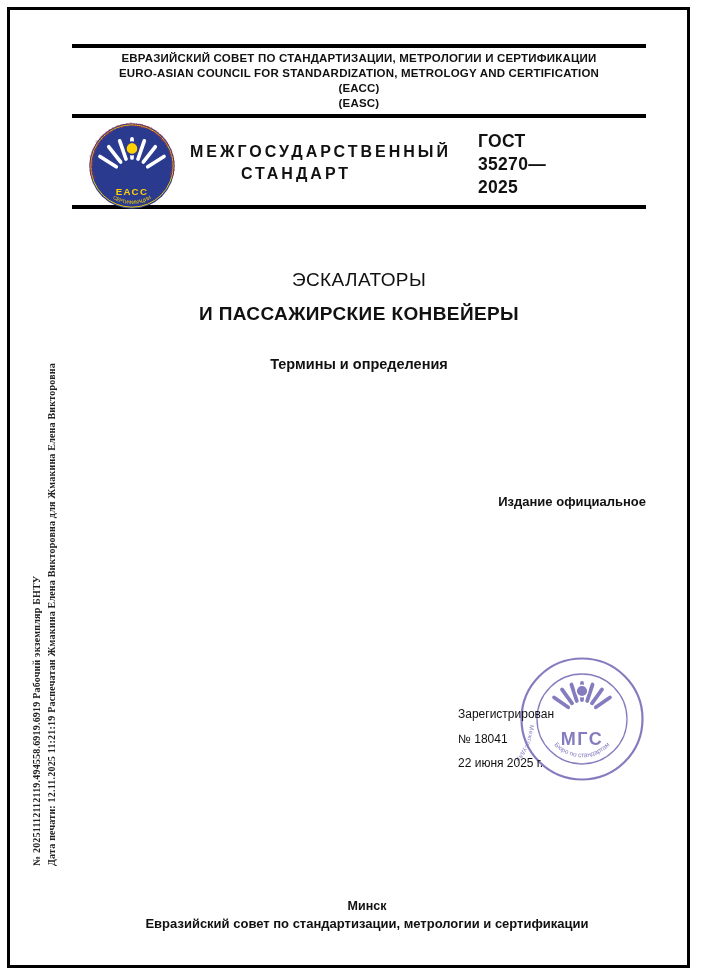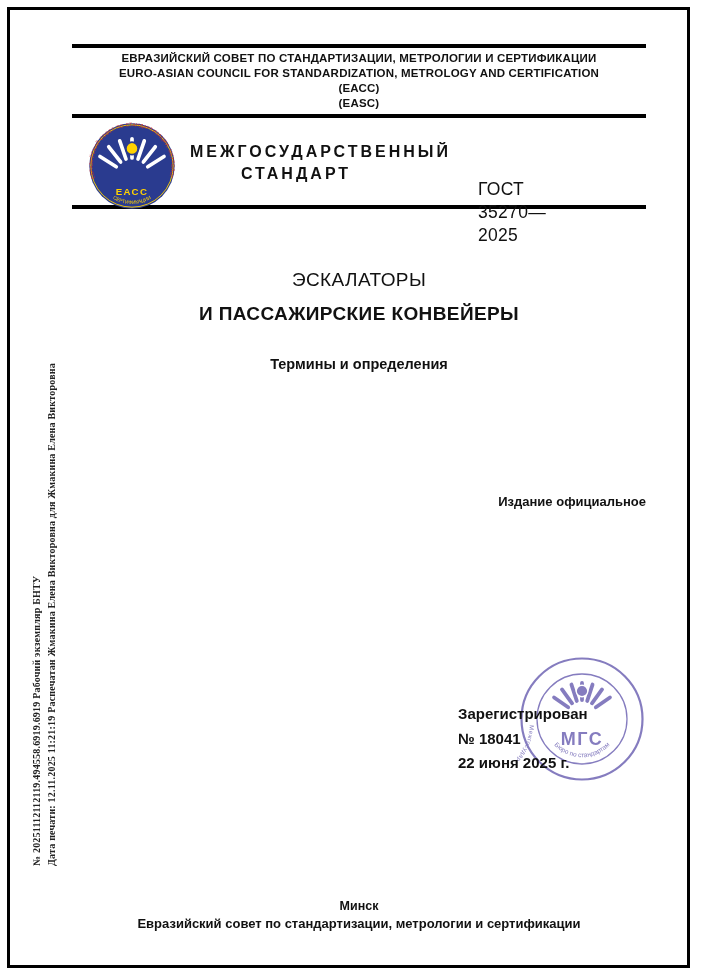--- a/index.html
+++ b/index.html
@@ -14,34 +14,34 @@
   }
   .abs{position:absolute;}
   .frame{left:7px;top:7px;width:683px;height:961px;border:3px solid #000;box-sizing:border-box;}
   .rule{left:72px;width:574px;height:4px;background:#000;}
   .center{text-align:center;}
 
   .hdr{left:72px;top:51px;width:574px;line-height:14.5px;font-size:11.5px;font-weight:bold;letter-spacing:.2px;}
   .hdr div{margin-bottom:0.5px;}
 
   .kind{left:190px;top:141px;width:212px;font-size:16px;font-weight:bold;letter-spacing:3px;line-height:22px;}
-  .code{left:478px;top:130px;font-size:17.5px;font-weight:normal;line-height:23px;letter-spacing:.3px;margin-top:48px;}
+  .code{left:478px;top:130px;font-size:17.5px;font-weight:bold;line-height:23px;letter-spacing:.3px;}
 
   .title{left:72px;top:269px;width:574px;}
   .title .t1{font-size:19px;font-weight:normal;letter-spacing:.4px;}
   .title .t2{font-size:19px;font-weight:bold;letter-spacing:.4px;margin-top:12px;}
   .title .sub{font-size:14.5px;font-weight:bold;margin-top:31px;}
 
   .edition{left:72px;top:494px;width:574px;font-size:13px;font-weight:bold;text-align:right;}
 
-  .reg{left:458px;top:702px;font-size:15px;line-height:24.5px;z-index:3;font-weight:bold;}
+  .reg{left:458px;top:702px;font-size:12px;line-height:24.5px;z-index:3;}
 
   .stamp{left:517px;top:654px;z-index:2;}
 
-  .footer{left:72px;top:897px;width:574px;line-height:18px;}
+  .footer{left:80px;top:897px;width:574px;line-height:18px;}
   .footer .city{font-size:12.5px;font-weight:bold;}
   .footer .pub{font-size:13px;font-weight:bold;}
 
   .sidenote{
     left:29px;top:866px;width:620px;
     transform:rotate(-90deg);transform-origin:0 0;
     font-family:"Liberation Serif",serif;font-size:10px;font-weight:bold;
     line-height:15px;white-space:nowrap;letter-spacing:.2px;color:#222;
   }
 </style>

